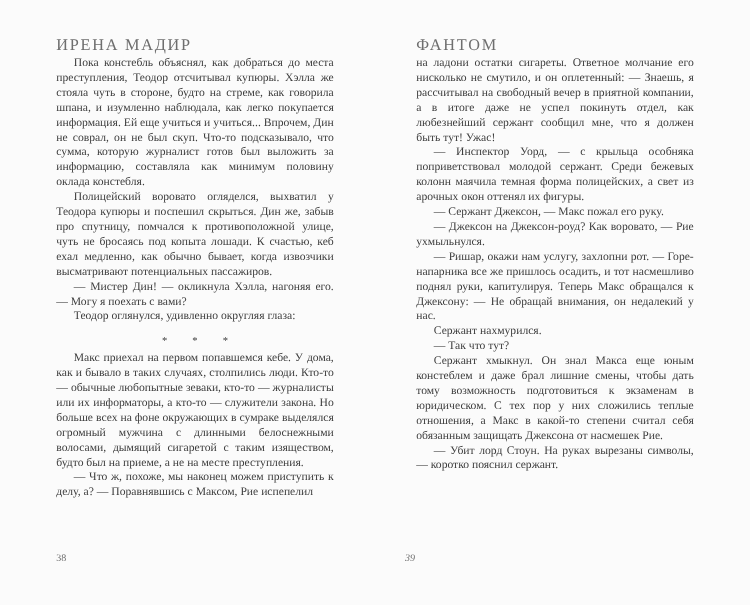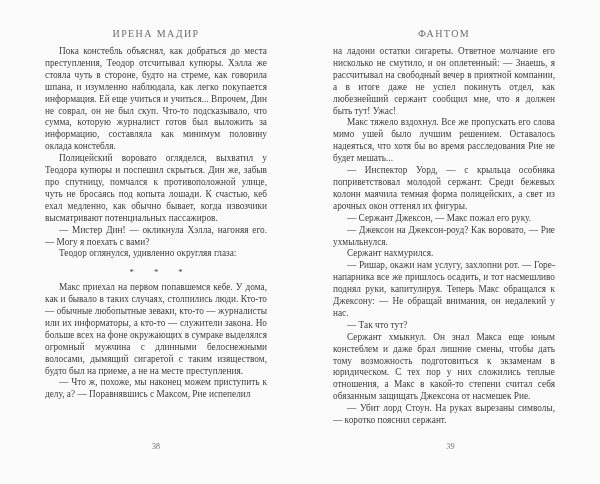--- a/index.html
+++ b/index.html
@@ -19,22 +19,21 @@
     width: 600px; height: 484px;
   }
   .page {
     position: relative;
     width: 300px; height: 484px;
   }
   .page--left  { padding: 28px 33px 0 45px; }
   .page--right { padding: 28px 45px 0 33px; }
 
   .running-head {
-    text-align: center;
-    font-size: 10px;
+    font-size: 13px;
     letter-spacing: 1.4px;
     color: var(--muted);
     height: 10px;
     margin-bottom: 8px;
     font-variant: normal;
   }
 
   .page-body {
     font-size: 9.3px;
     line-height: 11.9px;
@@ -53,24 +52,24 @@
     margin: 7px 0 3px 0;
     font-size: 8.5px;
     color: var(--ink);
   }
 
   .folio {
     position: absolute;
     bottom: 33px;
     font-size: 8px;
     color: var(--muted);
-    text-align: center;
+    text-align: left;
   }
   .page--left  .folio { left: 45px; right: 33px; }
-  .page--right .folio { left: 46px; right: 45px; font-style: italic; }
+  .page--right .folio { left: 24px; right: 45px; font-style: italic; }
 </style>
 </head>
 <body>
 
 <div class="spread">
 
   <div class="page page--left">
     <div class="running-head">ИРЕНА МАДИР</div>
     <div class="page-body">
         <p class="para indent">Пока констебль объяснял, как добраться до места преступления, Теодор отсчитывал купюры. Хэлла же стояла чуть в стороне, будто на стреме, как говорила шпана, и изумленно наблюдала, как легко покупается информация. Ей еще учиться и учиться... Впрочем, Дин не соврал, он не был скуп. Что-то подсказывало, что сумма, которую журналист готов был выложить за информацию, составляла как минимум половину оклада констебля.</p>
@@ -81,26 +80,25 @@
         <p class="para indent">Макс приехал на первом попавшемся кебе. У дома, как и бывало в таких случаях, столпились люди. Кто-то — обычные любопытные зеваки, кто-то — журналисты или их информаторы, а кто-то — служители закона. Но больше всех на фоне окружающих в сумраке выделялся огромный мужчина с длинными белоснежными волосами, дымящий сигаретой с таким изяществом, будто был на приеме, а не на месте преступления.</p>
         <p class="para indent">— Что ж, похоже, мы наконец можем приступить к делу, а? — Поравнявшись с Максом, Рие испепелил</p>
       </div>
     <div class="folio">38</div>
   </div>
 
   <div class="page page--right">
     <div class="running-head">ФАНТОМ</div>
     <div class="page-body">
         <p class="para continuation">на ладони остатки сигареты. Ответное молчание его нисколько не смутило, и он оплетенный: — Знаешь, я рассчитывал на свободный вечер в приятной компании, а в итоге даже не успел покинуть отдел, как любезнейший сержант сообщил мне, что я должен быть тут! Ужас!</p>
-        <p class="para indent">Макс тяжело вздохнул. Все же пропускать его слова мимо ушей было лучшим решением. Оставалось надеяться, что хотя бы во время расследования Рие не будет мешать...</p>
         <p class="para indent">— Инспектор Уорд, — с крыльца особняка поприветствовал молодой сержант. Среди бежевых колонн маячила темная форма полицейских, а свет из арочных окон оттенял их фигуры.</p>
         <p class="para indent">— Сержант Джексон, — Макс пожал его руку.</p>
         <p class="para indent">— Джексон на Джексон-роуд? Как воровато, — Рие ухмыльнулся.</p>
+        <p class="para indent">— Ришар, окажи нам услугу, захлопни рот. — Горе-напарника все же пришлось осадить, и тот насмешливо поднял руки, капитулируя. Теперь Макс обращался к Джексону: — Не обращай внимания, он недалекий у нас.</p>
         <p class="para indent">Сержант нахмурился.</p>
-        <p class="para indent">— Ришар, окажи нам услугу, захлопни рот. — Горе-напарника все же пришлось осадить, и тот насмешливо поднял руки, капитулируя. Теперь Макс обращался к Джексону: — Не обращай внимания, он недалекий у нас.</p>
         <p class="para indent">— Так что тут?</p>
         <p class="para indent">Сержант хмыкнул. Он знал Макса еще юным констеблем и даже брал лишние смены, чтобы дать тому возможность подготовиться к экзаменам в юридическом. С тех пор у них сложились теплые отношения, а Макс в какой-то степени считал себя обязанным защищать Джексона от насмешек Рие.</p>
         <p class="para indent">— Убит лорд Стоун. На руках вырезаны символы, — коротко пояснил сержант.</p>
       </div>
     <div class="folio">39</div>
   </div>
 
 </div>
 
 </body></html>

